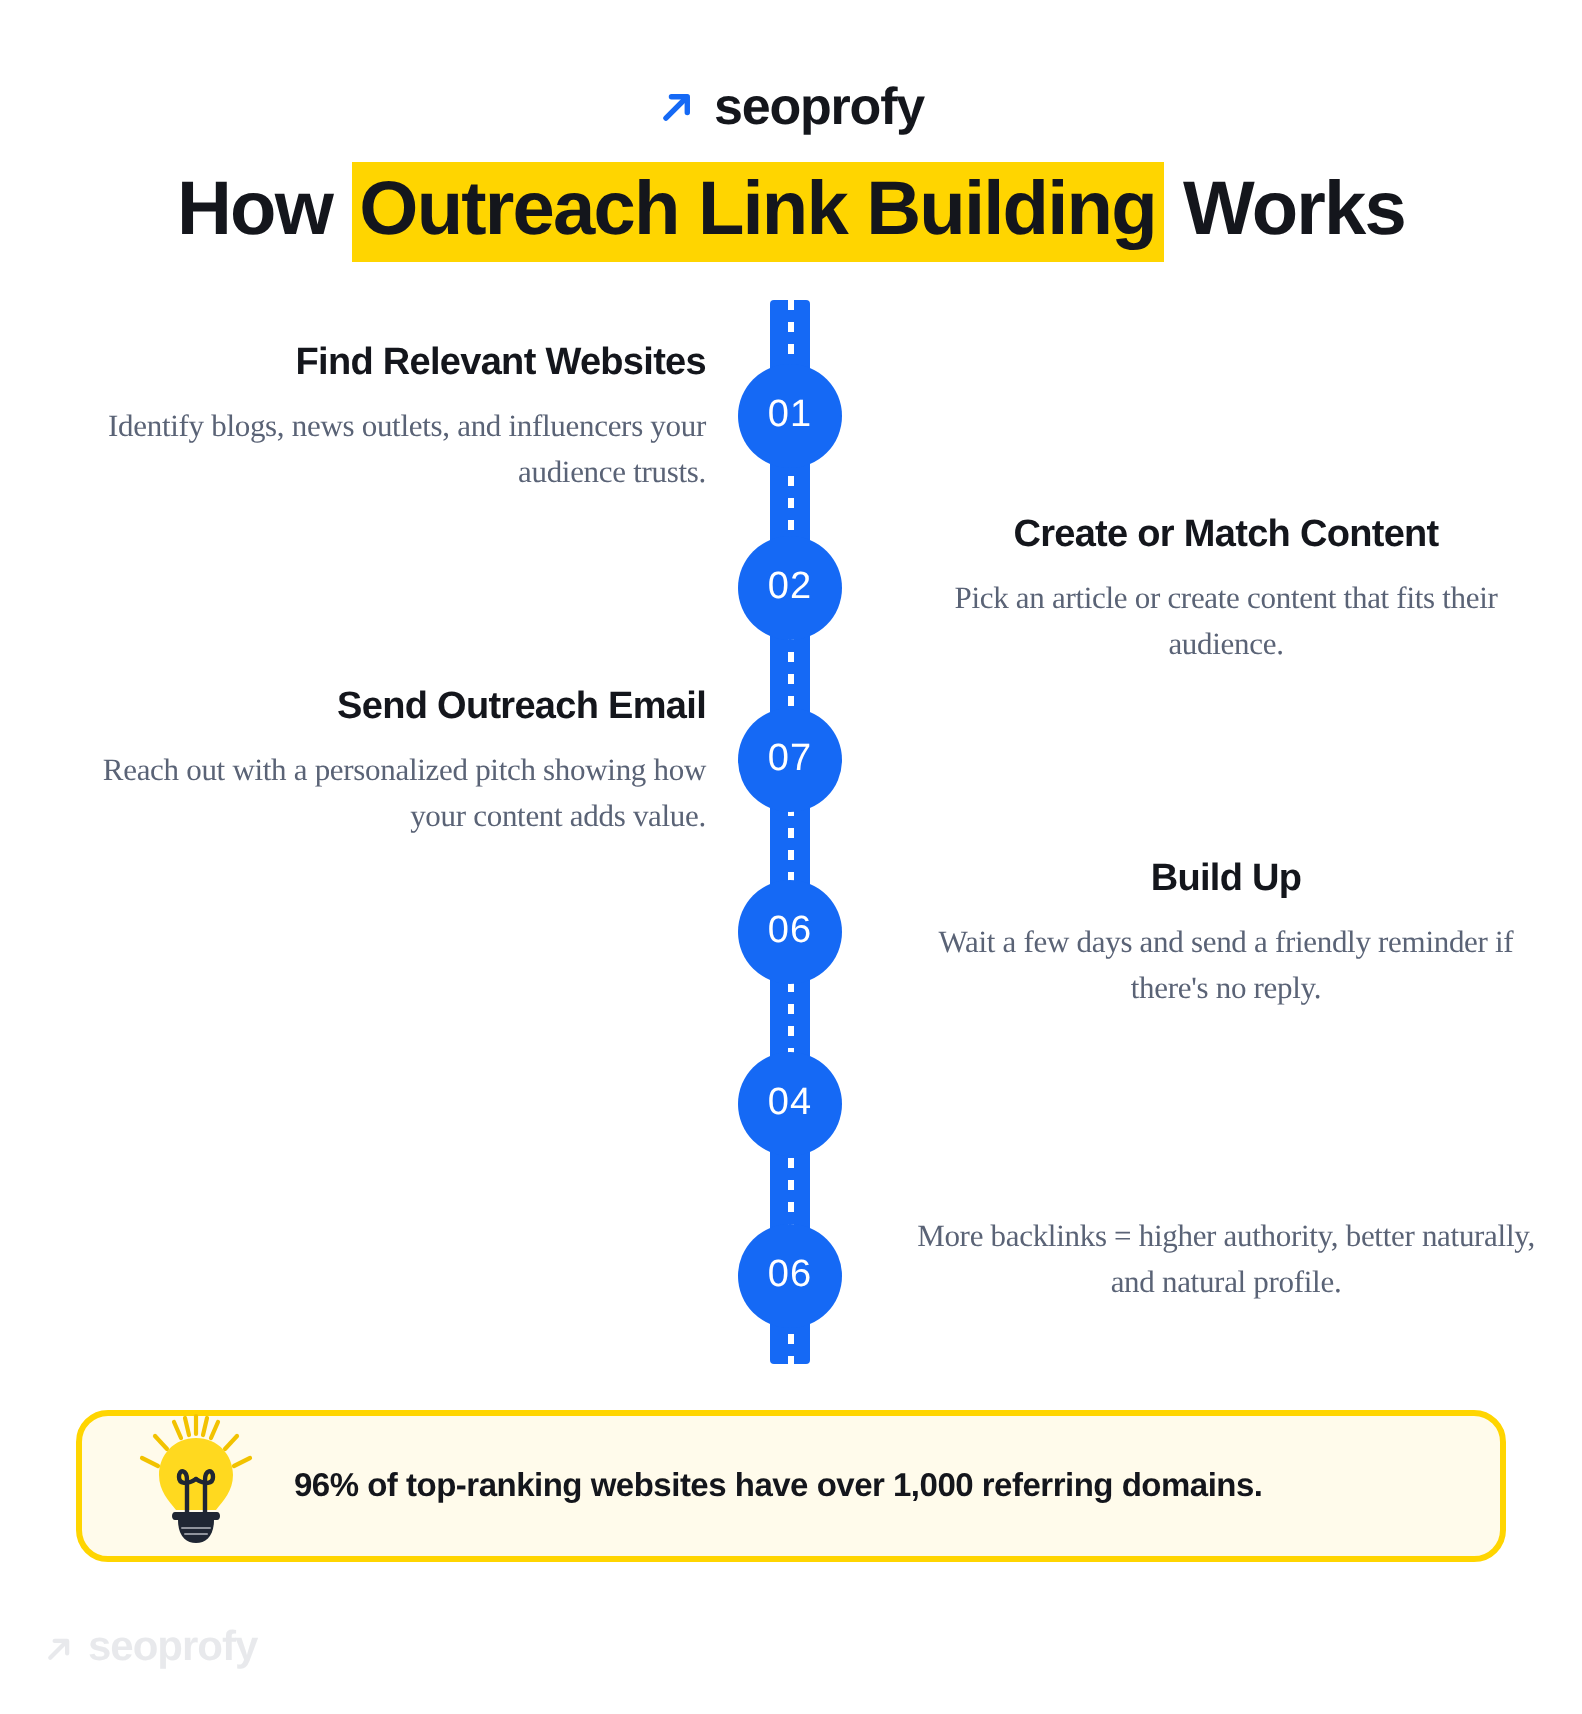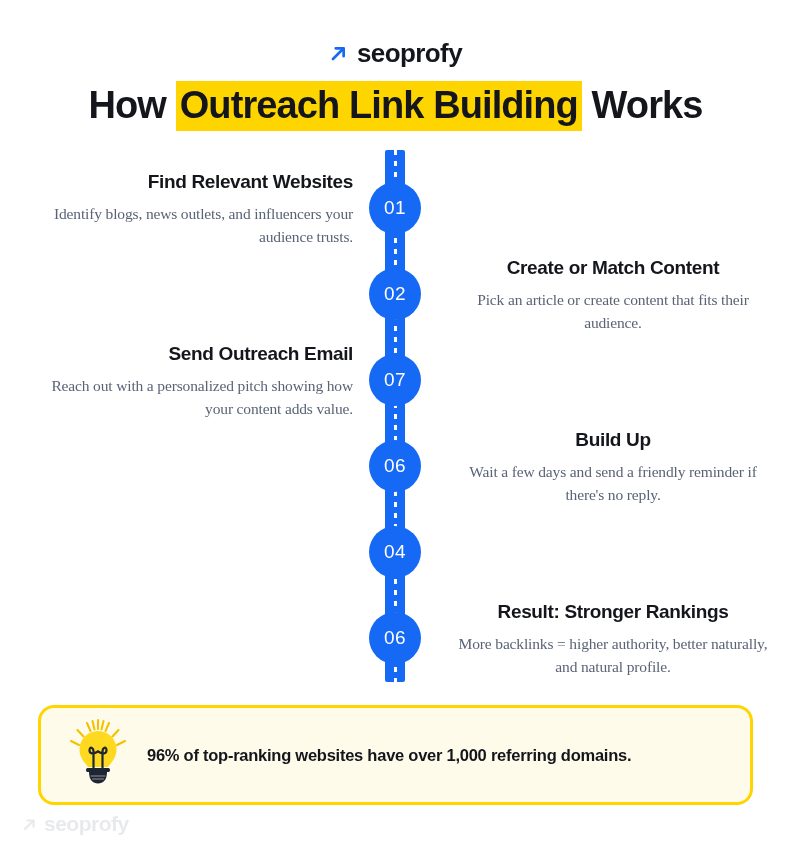--- a/index.html
+++ b/index.html
@@ -114,21 +114,21 @@
     letter-spacing: -0.15px;
     font-family: Liberation Serif, serif;
   }
 
   
   .callout {
     position: absolute;
     left: 38px;
     top: 705px;
     width: 715px;
-    height: 100px;
+    height: 76px;
     background: #FFFBEB;
     border: 3px solid #FFD500;
     border-radius: 16px;
     display: flex;
     align-items: center;
     gap: 18px;
     padding: 0 26px;
   }
   .bulb { flex: 0 0 auto; width: 62px; height: 74px; }
   .callout-text {
@@ -215,21 +215,20 @@
     <div class="step-desc">Reach out with a personalized pitch showing how your content adds value.</div>
   </div>
 
   <div class="step right" style="top:428px">
     <div class="step-title">Build Up</div>
     <div class="step-desc">Wait a few days and send a friendly reminder if there's no reply.</div>
   </div>
 
 
   <div class="step right" style="top:600px">
-    <div class="step-title">Result: Stronger Rankings</div>
     <div class="step-desc">More backlinks = higher authority, better naturally, and natural profile.</div>
   </div>
 
   <div class="callout">
     <span>
       <svg class="bulb" viewBox="0 0 62 74" fill="none">
         <g stroke="#F2C200" stroke-width="2.1" stroke-linecap="round">
           <path d="M31 4 V13"></path>
           <path d="M20 7 L23.5 15"></path>
           <path d="M42 7 L38.5 15"></path>

